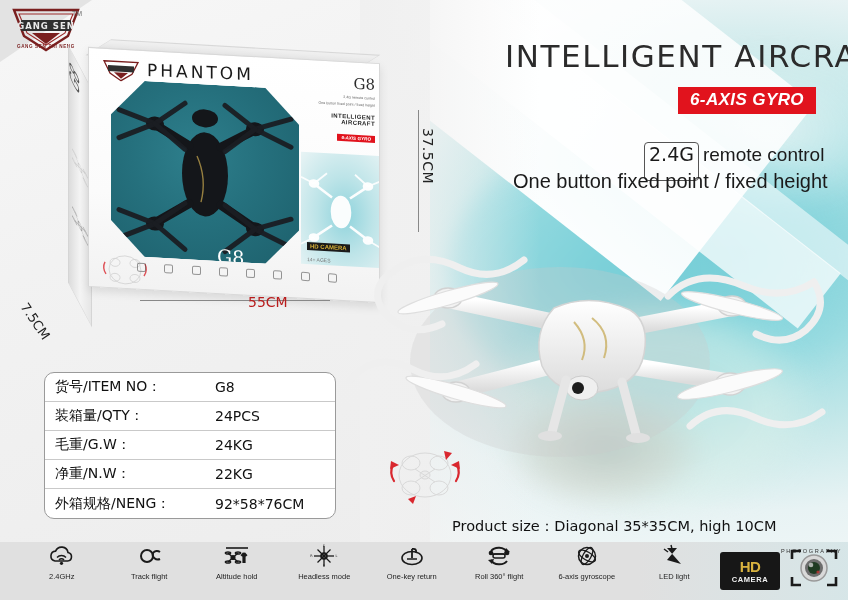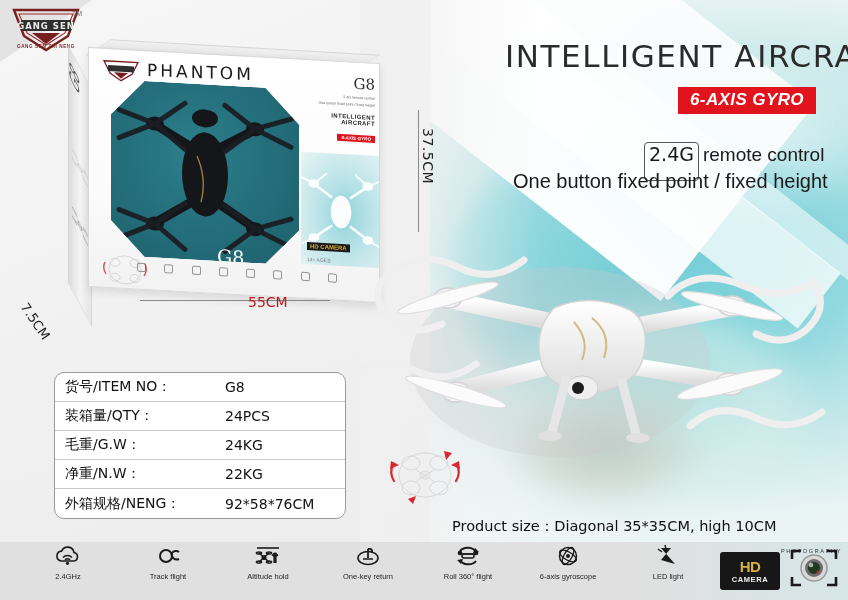--- a/index.html
+++ b/index.html
@@ -180,21 +180,21 @@
   }
   .lbl-75{
     position:absolute; left:30px; top:300px;
     font-size:13px; color:#222;
     transform:rotate(56deg); transform-origin:left top;
     font-family:"DejaVu Sans", sans-serif;
   }
 
   
   .spec{
-    position:absolute; left:54px; top:372px; width:292px;
+    position:absolute; left:44px; top:372px; width:292px;
     border:1px solid #9a9a9a; border-radius:10px;
     background:#fff; overflow:hidden;
   }
   .spec-row{
     display:flex; align-items:center; height:29px;
     border-bottom:1px solid #c9c9c9; padding:0 10px;
   }
   .spec-row:last-child{ border-bottom:none; }
   .spec-k{
     width:160px; font-size:14px; color:#111;
@@ -581,20 +581,39 @@
               <ellipse cx="14" cy="17" rx="2.6" ry="1"></ellipse>
             <circle cx="9" cy="12.5" r="1.8" fill="#1a1a1a"></circle>
           </g>
           <path d="M20 18 V8 M20 8 l-2.6 3 M20 8 l2.6 3" stroke="#1a1a1a" stroke-width="2.4" fill="none"></path>
           <rect x="18.5" y="10" width="3" height="8" fill="#1a1a1a"></rect>
         </svg>
       </div>
       <div class="feat-lbl">Altitude hold</div>
     </div>
 
+    <div class="feat">
+      <div class="feat-ico">
+        <svg width="30" height="24" viewBox="0 0 30 24">
+          <g stroke="#1a1a1a" stroke-width="1.3">
+            <line x1="15" y1="2" x2="15" y2="22"></line>
+              <line x1="5" y1="12" x2="25" y2="12"></line>
+            <line x1="8.5" y1="5.5" x2="21.5" y2="18.5"></line>
+              <line x1="21.5" y1="5.5" x2="8.5" y2="18.5"></line>
+          </g>
+          <circle cx="15" cy="12" r="3" fill="none" stroke="#1a1a1a" stroke-width="1.6"></circle>
+          <circle cx="15" cy="12" r="1.2" fill="#1a1a1a"></circle>
+          <text x="15" y="3.2" font-size="3.4" fill="#1a1a1a" text-anchor="middle" font-family="DejaVu Sans, sans-serif">F</text>
+          <text x="15" y="23.4" font-size="3.4" fill="#1a1a1a" text-anchor="middle" font-family="DejaVu Sans, sans-serif">B</text>
+          <text x="2.4" y="13.2" font-size="3.4" fill="#1a1a1a" text-anchor="middle" font-family="DejaVu Sans, sans-serif">R</text>
+          <text x="27.4" y="13.2" font-size="3.4" fill="#1a1a1a" text-anchor="middle" font-family="DejaVu Sans, sans-serif">L</text>
+        </svg>
+      </div>
+      <div class="feat-lbl">Headless mode</div>
+    </div>
 
     <div class="feat">
       <div class="feat-ico">
         <svg width="26" height="22" viewBox="0 0 26 22">
           <ellipse cx="13" cy="13" rx="10" ry="6.5" fill="none" stroke="#1a1a1a" stroke-width="1.6"></ellipse>
           <path d="M13 13 l0 -9 M13 4 q5 -1 4 4" fill="none" stroke="#1a1a1a" stroke-width="1.8"></path>
           <path d="M8 14 h10" stroke="#1a1a1a" stroke-width="1.5"></path>
         </svg>
       </div>
       <div class="feat-lbl">One-key return</div>

